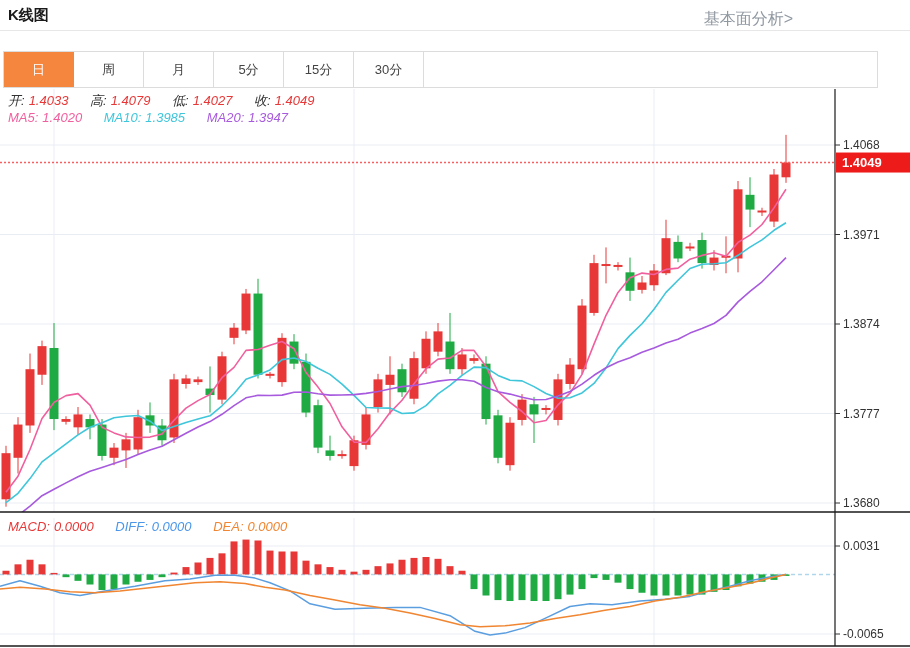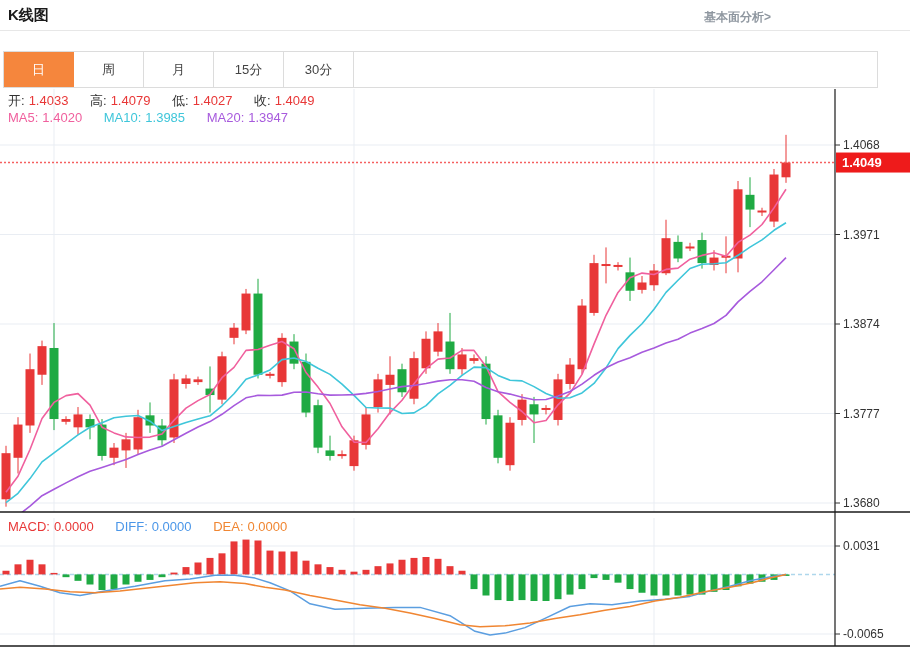--- a/index.html
+++ b/index.html
@@ -1,46 +1,47 @@
 <!DOCTYPE html>
 <html><head>
 <meta charset="utf-8">
 <style>
   html,body{margin:0;padding:0;background:#fff;}
   body{width:910px;height:648px;position:relative;overflow:hidden;
        font-family:"Liberation Sans","DejaVu Sans",sans-serif;}
   .hdr{position:absolute;top:0;left:0;width:794px;height:30px;}
   .hdr-title{position:absolute;left:8px;top:6px;font-size:15px;font-weight:bold;color:#1a1a1a;}
-  .hdr-link{position:absolute;right:23px;top:9px;font-size:12px;color:#8f97a0;text-decoration:none;cursor:pointer;font-weight:bold;}
+  .hdr-link{position:absolute;right:1px;top:9px;font-size:16px;color:#8f97a0;text-decoration:none;cursor:pointer;}
   .hdr-sep{position:absolute;top:30px;left:0;width:910px;height:1px;background:#e7e7e7;}
   .tabbar{position:absolute;top:51px;left:3px;width:875px;height:37px;display:flex;
           border:1px solid #dcdcdc;box-sizing:border-box;background:#fff;}
   .tab{width:70px;height:100%;line-height:35px;text-align:center;font-size:13px;color:#444;
        border-right:1px solid #dcdcdc;box-sizing:border-box;cursor:pointer;background:#fff;}
   .tab.active{background:#f5863d;color:#fff;border-color:#f5863d;}
   .tab-fill{flex:1;}
   svg#chart-svg{position:absolute;top:0;left:0;}
-  .legend{position:absolute;left:8px;font-size:13px;white-space:nowrap;z-index:5;}
+  .legend{position:absolute;left:8px;font-size:13px;white-space:nowrap;z-index:5;font-style:italic;}
   .legend span{margin-right:4px;}
   .lg-gap{display:inline-block;width:10px;}
   .lbl{color:#333;}
 </style>
 </head>
 <body>
 
 <div class="hdr">
   <div class="hdr-title">K线图</div>
   <a class="hdr-link">基本面分析&gt;</a>
 </div>
 <div class="hdr-sep"></div>
 
 <div class="tabbar">
   <div class="tab active">日</div>
   <div class="tab">周</div>
   <div class="tab">月</div>
+  <div class="tab">5分</div>
   <div class="tab">15分</div>
   <div class="tab">30分</div>
   <div class="tab-fill"></div>
 </div>
 
 <svg id="chart-svg" width="910" height="648">
     <defs>
       <clipPath id="clipMain">
         <rect x="0" y="89" width="835" height="423"></rect>
       </clipPath>

